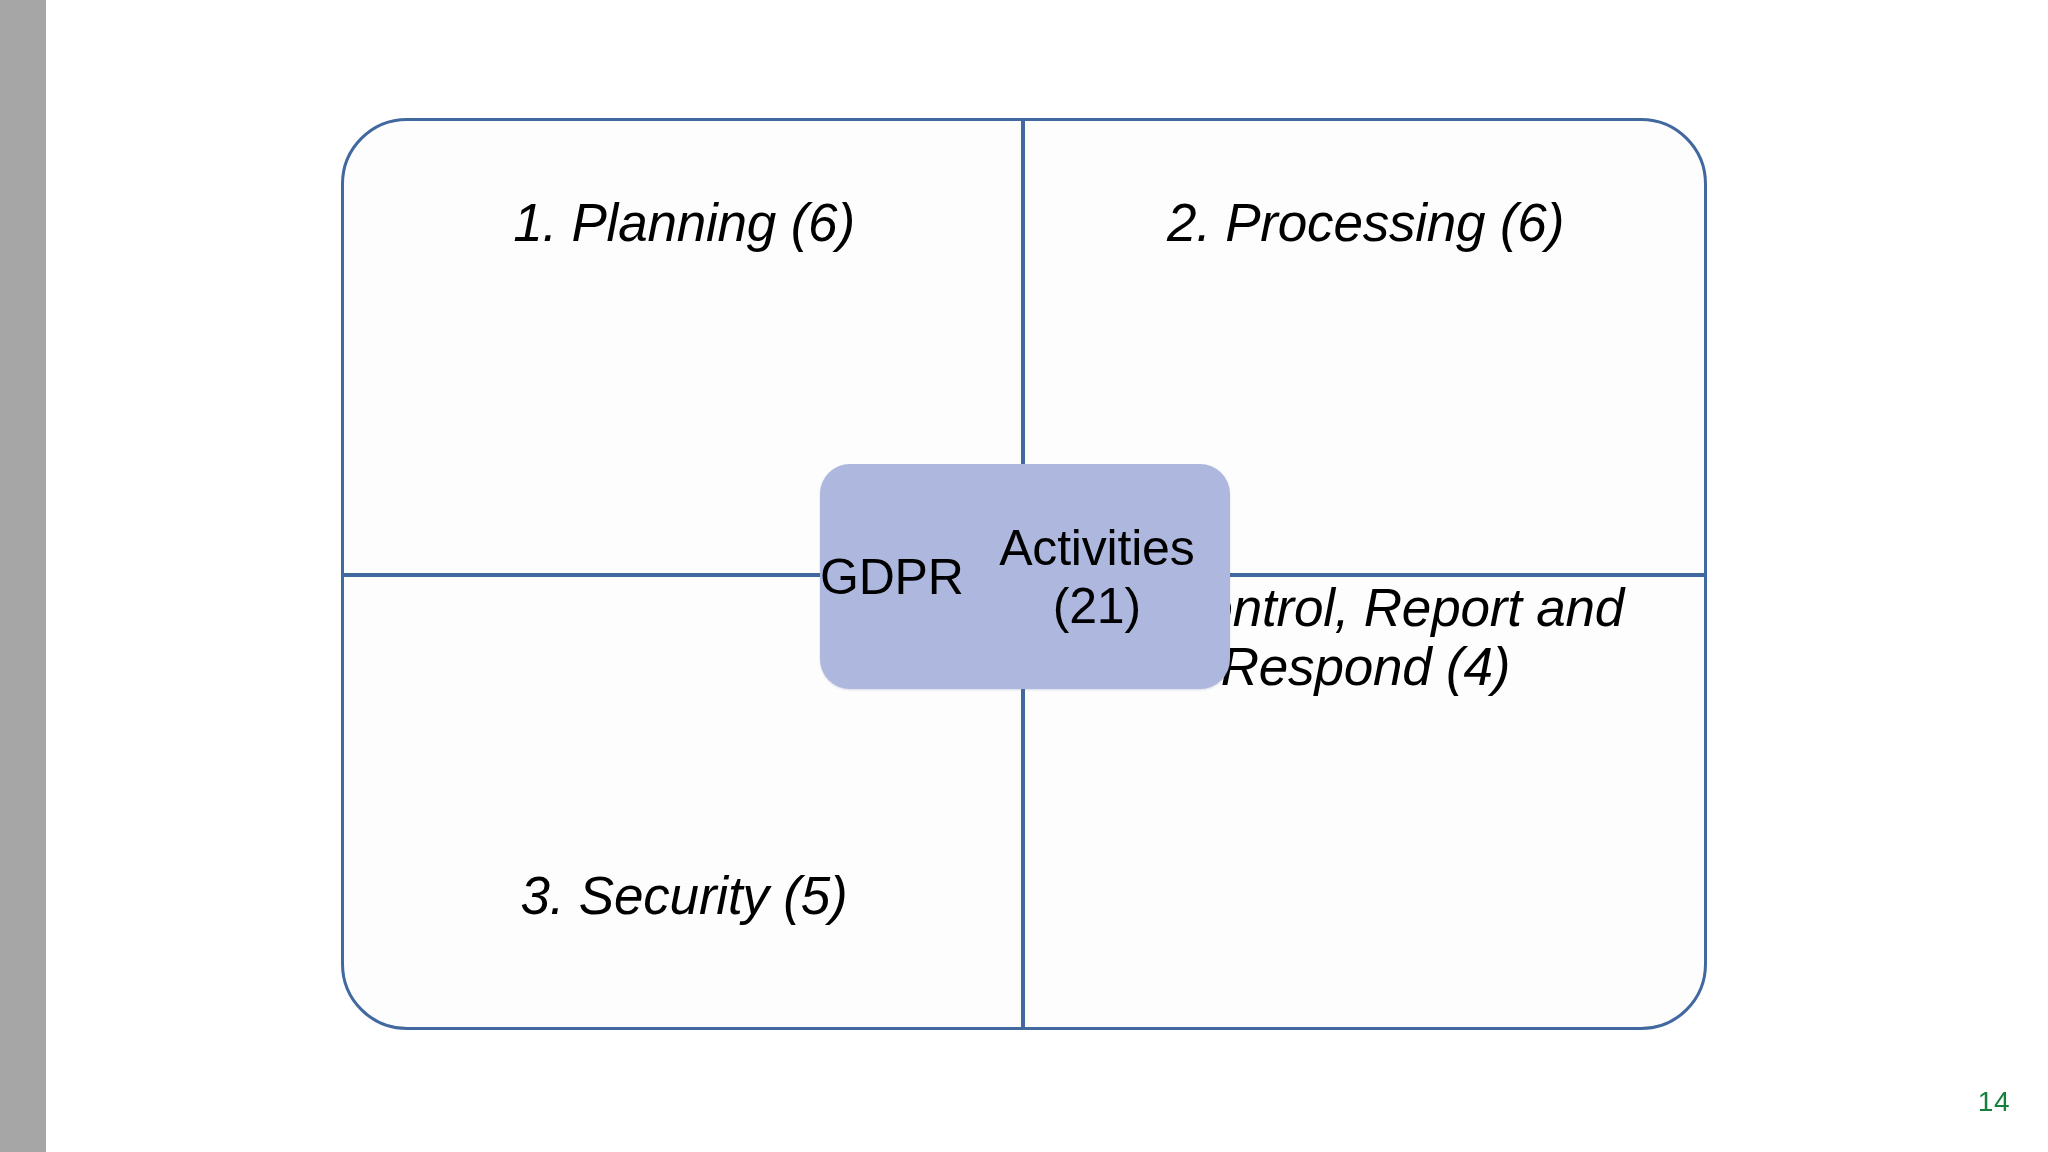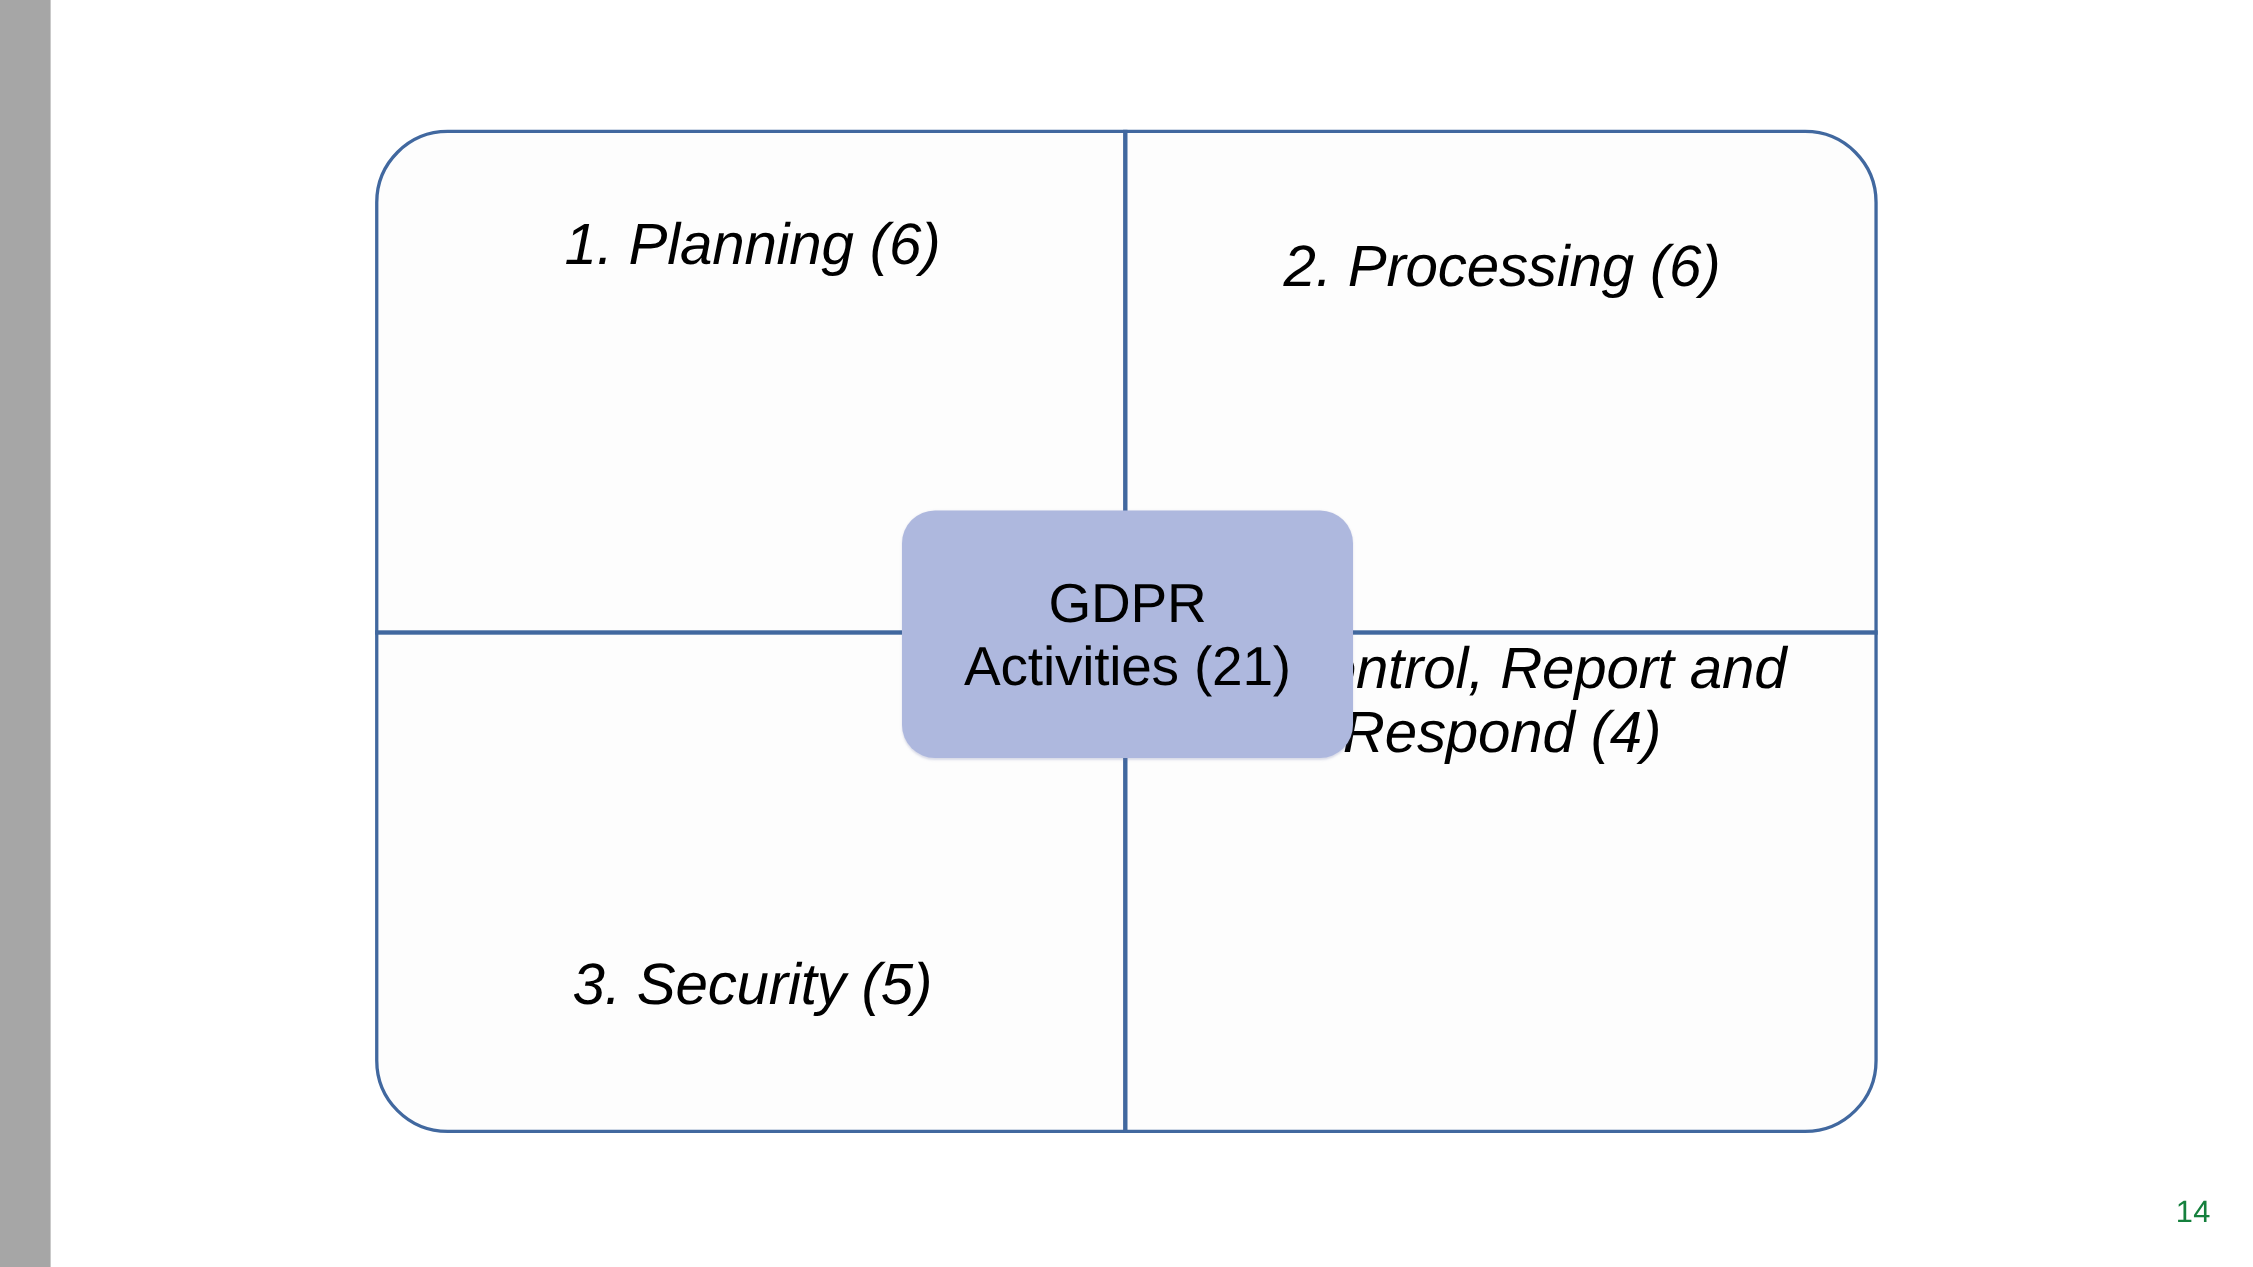--- a/index.html
+++ b/index.html
@@ -74,21 +74,20 @@
     width: 680px; height: 454px;
     align-items: flex-start;
     padding-top: 72px;
   }
   
   #quad-2 {
     left: 683px; top: 0px;
     width: 677px; height: 454px;
     align-items: flex-start;
     padding-top: 72px;
-    margin-top: 20px;
   }
   
   #quad-3 {
     left: 0px;   top: 457px;
     width: 680px; height: 449px;
     align-items: flex-end;
     padding-bottom: 102px;
   }
   
   #quad-4 {
@@ -130,21 +129,21 @@
   
   #center-node {
     position: absolute;
     left: 820px;
     top: 464px;
     width: 410px;
     height: 225px;
     border-radius: 30px;
     background: #AEB8DE;
     display: flex;
-    flex-direction: column;
+    flex-direction: row;
     align-items: center;
     justify-content: center;
     box-shadow: 0 1px 2px rgba(110,120,170,0.25);
   }
   .center-line {
     font-family: "Liberation Sans", sans-serif;
     font-size: 50px;
     font-weight: 400;
     color: #000000;
     line-height: 1.16;

